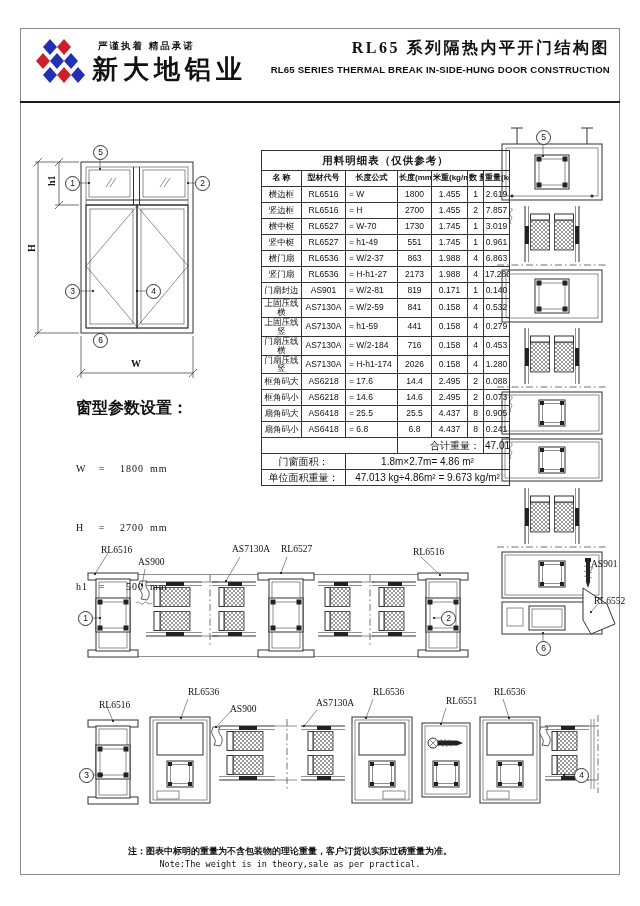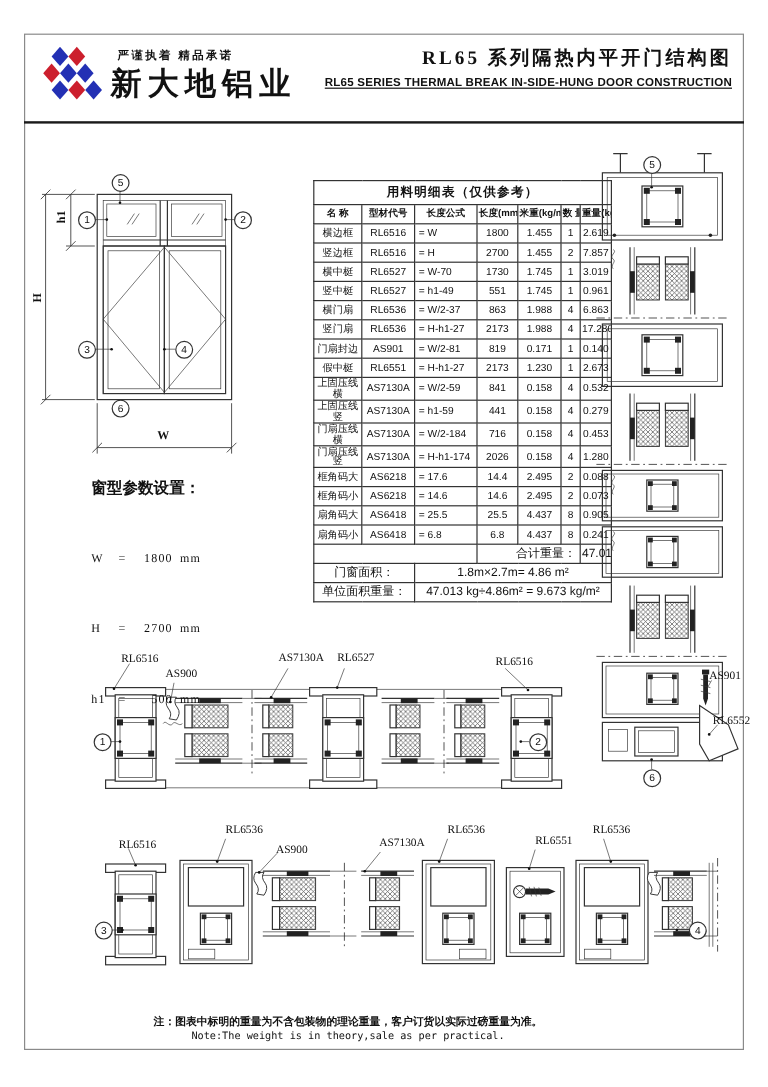--- a/index.html
+++ b/index.html
@@ -2,41 +2,41 @@
 <html><head>
 <meta charset="utf-8">
 <style>
   html,body{margin:0;padding:0;background:#fff;}
   body{position:relative;width:640px;height:906px;font-family:"Liberation Sans",sans-serif;color:#111;overflow:hidden;}
   .frame{position:absolute;left:20px;top:28px;width:598px;height:845px;border:1px solid #8a8a8a;}
   .hdr-sep{position:absolute;left:20px;top:101px;width:600px;height:2px;background:#1a1a1a;}
   .slogan{position:absolute;left:98px;top:40px;font-size:9.5px;font-weight:bold;letter-spacing:2px;}
   .company{position:absolute;left:92px;top:52px;font-size:26px;font-weight:bold;font-family:"DejaVu Serif",serif;letter-spacing:5px;}
   .title-cn{position:absolute;right:30px;top:38px;font-size:16px;font-weight:bold;letter-spacing:2.5px;font-family:"Liberation Serif",serif;}
-  .title-en{position:absolute;right:30px;top:64px;font-size:9.6px;font-weight:bold;letter-spacing:0.2px;text-decoration:underline;}
+  .title-en{position:absolute;right:30px;top:64px;font-size:9.6px;font-weight:bold;letter-spacing:0.2px;}
   .logo{position:absolute;left:34px;top:38px;}
 
   svg .p{fill:#fff;stroke:#333;stroke-width:1;}
   svg .pt{fill:none;stroke:#333;stroke-width:0.55;}
   svg .ln{fill:none;stroke:#333;stroke-width:1;}
   svg .d{fill:#222;stroke:none;}
   svg .xh{fill:url(#xh);stroke:#333;stroke-width:0.8;}
   svg .dd{fill:none;stroke:#333;stroke-width:0.7;stroke-dasharray:7 3 1.5 3;}
   svg .dim{fill:none;stroke:#333;stroke-width:0.7;}
   svg .dot{fill:#111;}
 
   .drw{position:absolute;}
   .bal{position:absolute;width:13px;height:13px;border:1px solid #333;border-radius:50%;background:#fff;
        font:8.5px/13px "Liberation Sans",sans-serif;text-align:center;z-index:5;}
   .lbl{position:absolute;font-family:"Liberation Serif",serif;font-size:9.5px;white-space:nowrap;z-index:5;}
   .dim-lbl{position:absolute;font-family:"Liberation Serif",serif;font-size:10px;font-weight:bold;}
   .rot{transform:rotate(-90deg);transform-origin:left top;}
 
   .params{position:absolute;left:76px;top:398px;font-family:"Liberation Serif",serif;}
-  .params .pt-title{font-size:13px;font-weight:bold;font-family:"Liberation Sans",sans-serif;margin-bottom:21px;}
+  .params .pt-title{font-size:16px;font-weight:bold;font-family:"Liberation Sans",sans-serif;margin-bottom:21px;}
   .params .pl{font-size:10px;letter-spacing:1px;height:15px;margin-top:44px;}
   .params .pk{display:inline-block;width:18px;}
   .params .peq{display:inline-block;width:16px;text-align:center;}
   .params .pv{display:inline-block;width:34px;text-align:right;margin-right:6px;}
 
   table.mat{position:absolute;left:231px;top:150px;width:248px;border-collapse:collapse;
             font-size:8.5px;font-family:"Liberation Sans",sans-serif;table-layout:fixed;margin-left:30px;}
   table.mat th,table.mat td{border:1px solid #333;padding:0 1px;height:15px;line-height:1.05;overflow:hidden;text-align:center;}
   table.mat .title-cell{height:19px;font-size:10.5px;font-weight:bold;letter-spacing:1px;}
   table.mat thead th{font-size:8px;font-weight:bold;white-space:nowrap;}
@@ -487,29 +487,20 @@
       <tr>
         <td class="c0">门扇封边</td>
         <td class="c1">AS901</td>
         <td class="c2">= W/2-81</td>
         <td class="c3">819</td>
         <td class="c4">0.171</td>
         <td class="c5">1</td>
         <td class="c6">0.140</td>
       </tr>
       <tr>
-        <td class="c0">假中梃</td>
-        <td class="c1">RL6551</td>
-        <td class="c2">= H-h1-27</td>
-        <td class="c3">2173</td>
-        <td class="c4">1.230</td>
-        <td class="c5">1</td>
-        <td class="c6">2.673</td>
-      </tr>
-      <tr>
         <td class="c0">上固压线横</td>
         <td class="c1">AS7130A</td>
         <td class="c2">= W/2-59</td>
         <td class="c3">841</td>
         <td class="c4">0.158</td>
         <td class="c5">4</td>
         <td class="c6">0.532</td>
       </tr>
       <tr>
         <td class="c0">上固压线竖</td>

